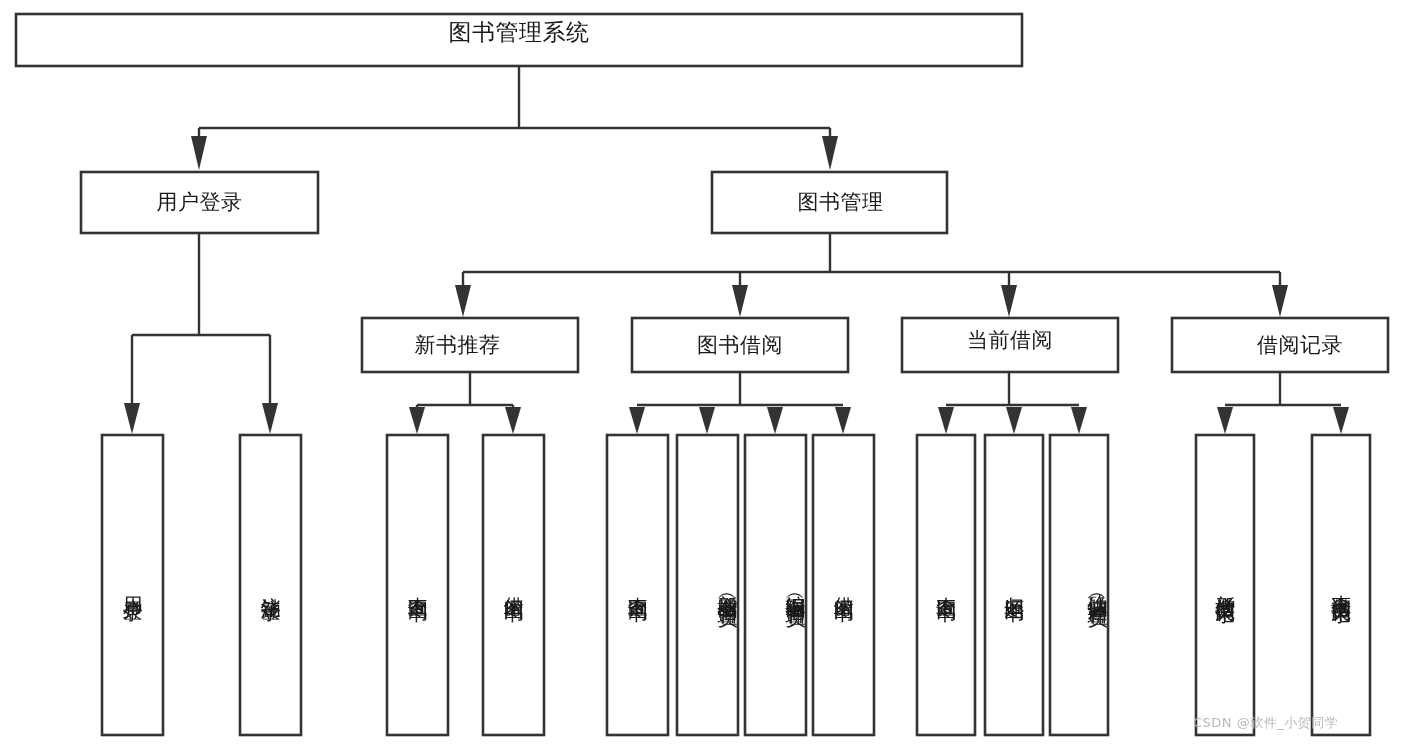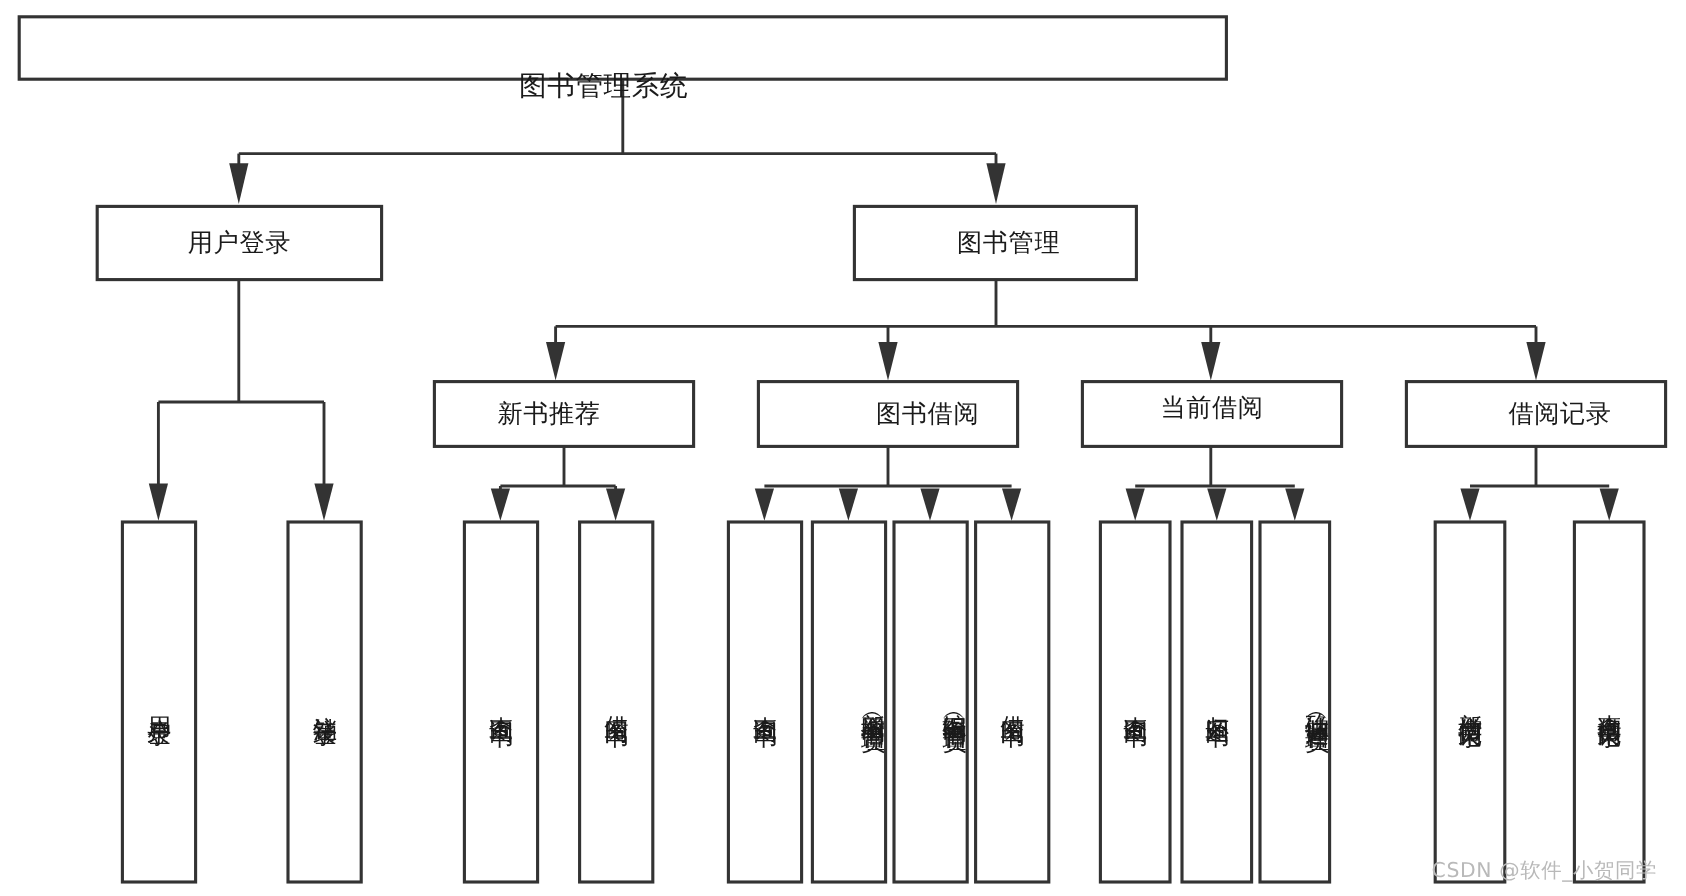--- a/index.html
+++ b/index.html
@@ -71,21 +71,21 @@
     font-family: "DejaVu Sans", "Liberation Sans", sans-serif;
     writing-mode: vertical-rl;
     text-orientation: upright;
     letter-spacing: 2px;
     pointer-events: none;
   }
   .watermark {
     position: absolute;
     left: 1193px;
     top: 714px;
-    font-size: 17px;
+    font-size: 13px;
     color: #b9b9b9;
     font-family: "DejaVu Sans", "Liberation Sans", sans-serif;
     letter-spacing: 0.5px;
     white-space: nowrap;
   }
 </style>
 </head>
 <body>
 
 <div id="diagram-root">
@@ -161,29 +161,29 @@
     <rect class="node-rect" x="745" y="435" width="61" height="300"></rect>
     <rect class="node-rect" x="813" y="435" width="61" height="300"></rect>
     <rect class="node-rect" x="917" y="435" width="58" height="300"></rect>
     <rect class="node-rect" x="985" y="435" width="58" height="300"></rect>
     <rect class="node-rect" x="1050" y="435" width="58" height="300"></rect>
     <rect class="node-rect" x="1196" y="435" width="58" height="300"></rect>
     <rect class="node-rect" x="1312" y="435" width="58" height="300"></rect>
 
   </svg>
 
-  <div class="node-label-h" style="left:0; top:14px; width:1006px; height:36px; font-size:23px;margin-top:40px;">图书管理系统</div>
+  <div class="node-label-h" style="left:16px; top:14px; width:1006px; height:36px; font-size:23px;">图书管理系统</div>
 
   <div class="node-label-h" style="left:81px; top:172px; width:237px; height:61px;">用户登录</div>
 
   <div class="node-label-h" style="left:712px; top:172px; width:257px; height:61px;">图书管理</div>
 
   <div class="node-label-h" style="left:362px; top:318px; width:191px; height:54px;">新书推荐</div>
 
-  <div class="node-label-h" style="left:632px; top:318px; width:216px; height:54px;padding-left:33px;">图书借阅</div>
+  <div class="node-label-h" style="left:632px; top:318px; width:216px; height:54px;">图书借阅</div>
 
   <div class="node-label-h" style="left:902px; top:318px; width:216px; height:44px;">当前借阅</div>
 
   <div class="node-label-h" style="left:1172px; top:318px; width:256px; height:54px;border-radius:20px;">借阅记录</div>
 
   <div class="node-label-v" style="left:102px; top:435px; width:61px; height:300px;">用户登录</div>
 
   <div class="node-label-v" style="left:240px; top:435px; width:61px; height:300px;">注销登录</div>
 
   <div class="node-label-v" style="left:387px; top:435px; width:61px; height:300px;">查询图书</div>

